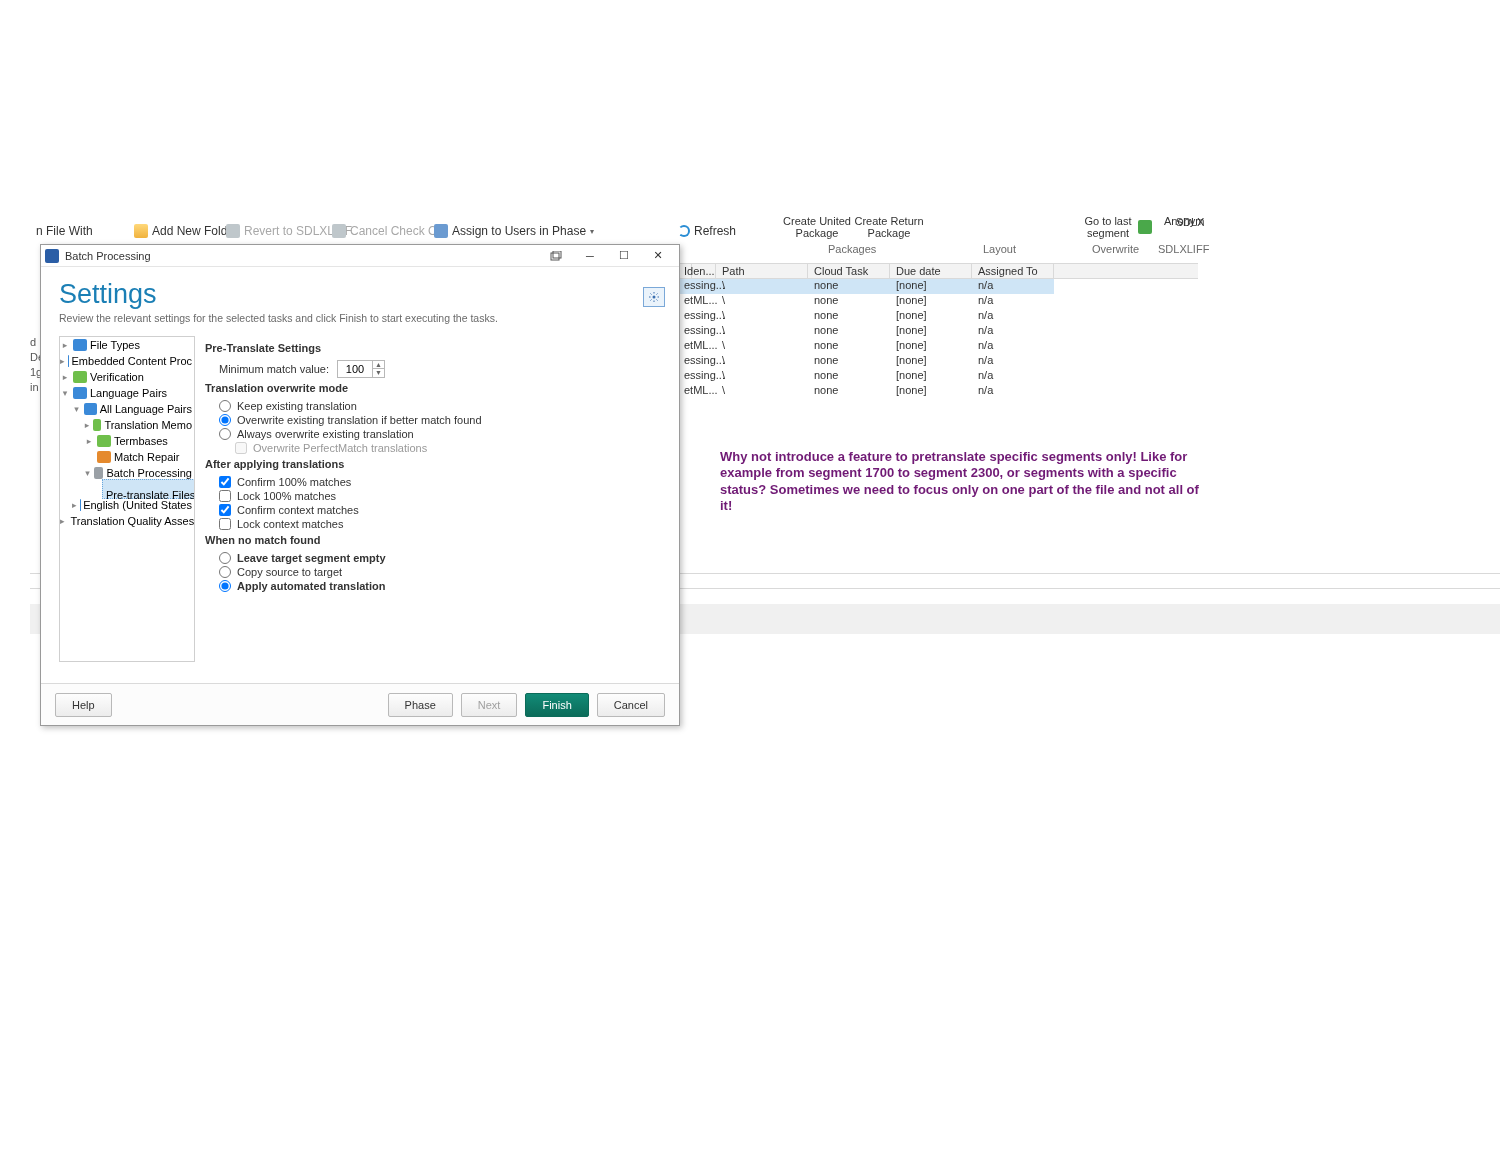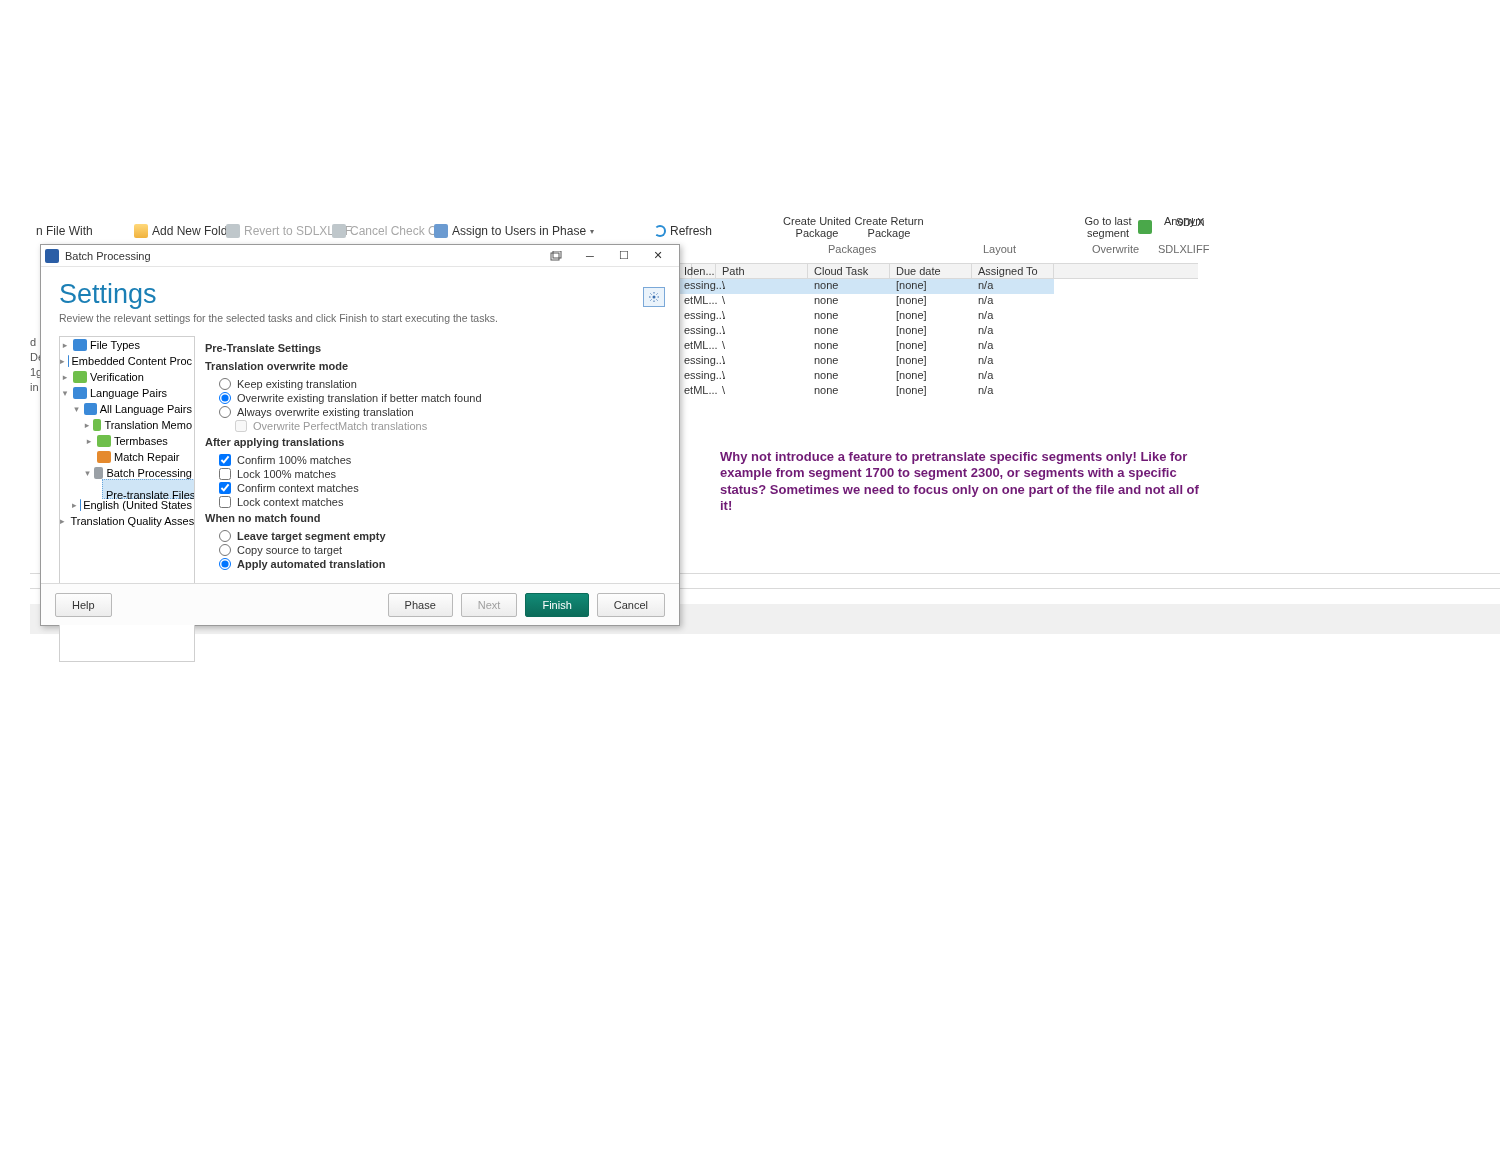--- a/index.html
+++ b/index.html
@@ -19,21 +19,21 @@
   
   .table-head{position:absolute;top:263px;height:16px;font-size:11px;color:#333;background:#f3f3f3;border-top:1px solid #d9d9d9;border-bottom:1px solid #d9d9d9;}
   .th{position:absolute;top:0;padding:1px 6px;border-right:1px solid #d9d9d9;height:16px;}
   .tr{position:absolute;height:15px;font-size:11px;color:#333;}
   .tr.sel{background:#cfe5f6;}
   .td{position:absolute;padding:0 6px;}
   .annot{position:absolute;left:720px;top:449px;width:480px;font-size:13px;font-weight:600;color:#701a75;line-height:1.25;}
   .stripline{position:absolute;left:30px;width:1470px;border-top:1px solid #d9d9d9;}
   .grayband{position:absolute;left:30px;width:1470px;background:#f0f0f0;}
   
-  .modal{position:absolute;left:40px;top:244px;width:640px;height:382px;background:#fff;border:1px solid #9a9a9a;box-shadow:2px 2px 6px rgba(0,0,0,.25);}
+  .modal{position:absolute;left:40px;top:244px;width:640px;height:482px;background:#fff;border:1px solid #9a9a9a;box-shadow:2px 2px 6px rgba(0,0,0,.25);}
   .titlebar{height:22px;background:#fff;border-bottom:1px solid #e5e5e5;display:flex;align-items:center;padding:0 4px;font-size:11px;color:#333;}
   .titlebar .appicon{width:14px;height:14px;background:#2b5ea6;margin-right:6px;border-radius:2px;}
   .winbtns{margin-left:auto;display:flex;gap:0;}
   .winbtn{width:34px;height:20px;display:flex;align-items:center;justify-content:center;font-size:11px;color:#333;}
   .dlgbody{padding:10px 18px 0 18px;}
   .dlgtitle{color:#1b7fb5;font-size:27px;font-weight:400;margin:2px 0 0 0;}
   .dlgsub{font-size:10.5px;color:#6a6a6a;margin-top:2px;}
   .gearbtn{position:absolute;right:14px;top:42px;width:22px;height:20px;border:1px solid #7aa8d8;background:#eaf3fb;display:flex;align-items:center;justify-content:center;}
   .gearbtn svg{width:12px;height:12px;}
   .splitpane{display:flex;margin-top:12px;height:326px;}
@@ -84,21 +84,21 @@
     </div>
   <div class="tb-item disabled" style="left:302px">
       <span class="tb-icon grayicon"></span>
       <span>Cancel Check Out</span>
     </div>
   <div class="tb-item" style="left:404px">
       <span class="tb-icon calendar"></span>
       <span>Assign to Users in Phase</span>
       <span style="font-size:8px;color:#666">▾</span>
     </div>
-  <div class="tb-item" style="left:624px">
+  <div class="tb-item" style="left:648px">
       <span class="refresh"></span>
       <span>Refresh</span>
     </div>
 </div>
 
 <div class="ribbon-group disabled" style="left:782px;top:215px;width:70px;line-height:12px"><span>Create United Package</span></div>
 <div class="ribbon-group disabled" style="left:854px;top:215px;width:70px;line-height:12px"><span>Create Return Package</span></div>
 <div class="ribbon-label" style="left:828px;top:243px">Packages</div>
 <div class="ribbon-label" style="left:983px;top:243px">Layout</div>
 <div class="ribbon-group" style="left:1080px;top:215px;width:56px;line-height:12px"><span>Go to last segment</span></div>
@@ -274,20 +274,30 @@
           </div>
         <div class="node" style="padding-left:0">
             <span class="exp">▸</span>
             <span class="ticon ic-yel"></span>
             <span>Translation Quality Assess</span>
           </div>
       </div>
 
       <div class="settings">
         <h4>Pre-Translate Settings</h4>
+        <div class="row indent">
+          <span>Minimum match value:</span>
+          <div class="spin">
+            <input value="100" style="">
+            <div class="arrows">
+                <span>▲</span>
+                <span>▼</span>
+              </div>
+          </div>
+        </div>
 
         <h4>Translation overwrite mode</h4>
         <label class="rad indent">
             <input type="radio" name="ow" style="">
             <span>Keep existing translation</span>
           </label>
         <label class="rad indent">
             <input type="radio" name="ow" checked="" style="">
             <span>Overwrite existing translation if better match found</span>
           </label>

